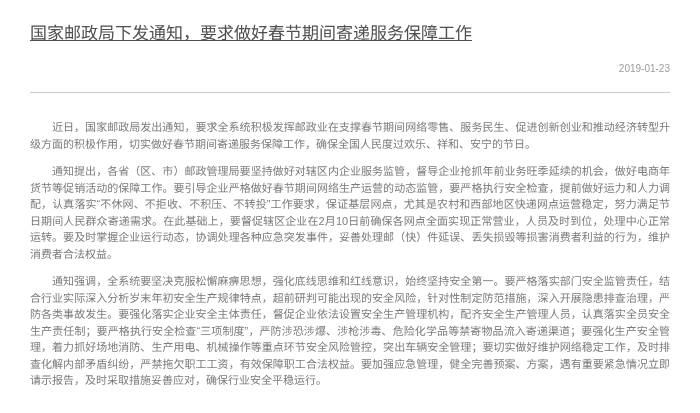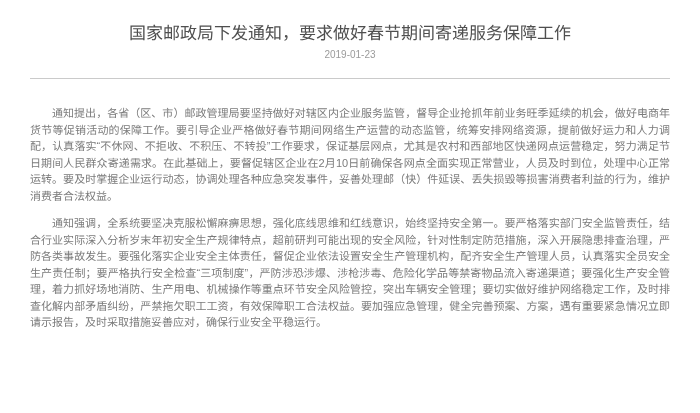--- a/index.html
+++ b/index.html
@@ -16,26 +16,26 @@
     }
     .content {
       width: 640px;
       margin: 0 auto;
     }
     .article-title {
       margin: 22px 0 0 0;
       font-size: 17px;
       font-weight: 400;
       line-height: 24px;
-      text-align: center;
       color: var(--color-title, #4f4f4f);
+      text-decoration: underline;
     }
     .publish-date {
-      margin-top: 2px;
-      text-align: center;
+      margin-top: 16px;
+      text-align: right;
       font-size: 10px;
       line-height: 13px;
       color: var(--color-date, #9b9b9b);
     }
     .divider {
       border: none;
       border-top: 1px solid var(--color-divider, #cacaca);
       margin: 17px 0 0 0;
       height: 0;
     }
@@ -52,16 +52,17 @@
     }
   </style>
 </head>
 <body>
 
 <div class="content">
   <h1 class="article-title">国家邮政局下发通知，要求做好春节期间寄递服务保障工作</h1>
   <div class="publish-date">2019-01-23</div>
   <hr class="divider">
   <div class="article-body">
-    <p>通知提出，各省（区、市）邮政管理局要坚持做好对辖区内企业服务监管，督导企业抢抓年前业务旺季延续的机会，做好电商年货节等促销活动的保障工作。要引导企业严格做好春节期间网络生产运营的动态监管，统筹安排网络资源，提前做好运力和人力调配，认真落实“不休网、不拒收、不积压、不转投”工作要求，保证基层网点，尤其是农村和西部地区快递网点运营稳定，努力满足节日期间人民群众寄递需求。在此基础上，要督促辖区企业在2月10日前确保各网点全面实现正常营业，人员及时到位，处理中心正常运转。要及时掌握企业运行动态，协调处理各种应急突发事件，妥善处理邮（快）件延误、丢失损毁等损害消费者利益的行为，维护消费者合法权益。</p>
+    <p>近日，国家邮政局发出通知，要求全系统积极发挥邮政业在支撑春节期间网络零售、服务民生、促进创新创业和推动经济转型升级方面的积极作用，切实做好春节期间寄递服务保障工作，确保全国人民度过欢乐、祥和、安宁的节日。</p>
+    <p>通知提出，各省（区、市）邮政管理局要坚持做好对辖区内企业服务监管，督导企业抢抓年前业务旺季延续的机会，做好电商年货节等促销活动的保障工作。要引导企业严格做好春节期间网络生产运营的动态监管，要严格执行安全检查，提前做好运力和人力调配，认真落实“不休网、不拒收、不积压、不转投”工作要求，保证基层网点，尤其是农村和西部地区快递网点运营稳定，努力满足节日期间人民群众寄递需求。在此基础上，要督促辖区企业在2月10日前确保各网点全面实现正常营业，人员及时到位，处理中心正常运转。要及时掌握企业运行动态，协调处理各种应急突发事件，妥善处理邮（快）件延误、丢失损毁等损害消费者利益的行为，维护消费者合法权益。</p>
     <p>通知强调，全系统要坚决克服松懈麻痹思想，强化底线思维和红线意识，始终坚持安全第一。要严格落实部门安全监管责任，结合行业实际深入分析岁末年初安全生产规律特点，超前研判可能出现的安全风险，针对性制定防范措施，深入开展隐患排查治理，严防各类事故发生。要强化落实企业安全主体责任，督促企业依法设置安全生产管理机构，配齐安全生产管理人员，认真落实全员安全生产责任制；要严格执行安全检查“三项制度”，严防涉恐涉爆、涉枪涉毒、危险化学品等禁寄物品流入寄递渠道；要强化生产安全管理，着力抓好场地消防、生产用电、机械操作等重点环节安全风险管控，突出车辆安全管理；要切实做好维护网络稳定工作，及时排查化解内部矛盾纠纷，严禁拖欠职工工资，有效保障职工合法权益。要加强应急管理，健全完善预案、方案，遇有重要紧急情况立即请示报告，及时采取措施妥善应对，确保行业安全平稳运行。</p>
   </div>
 </div>
 
 </body></html>

